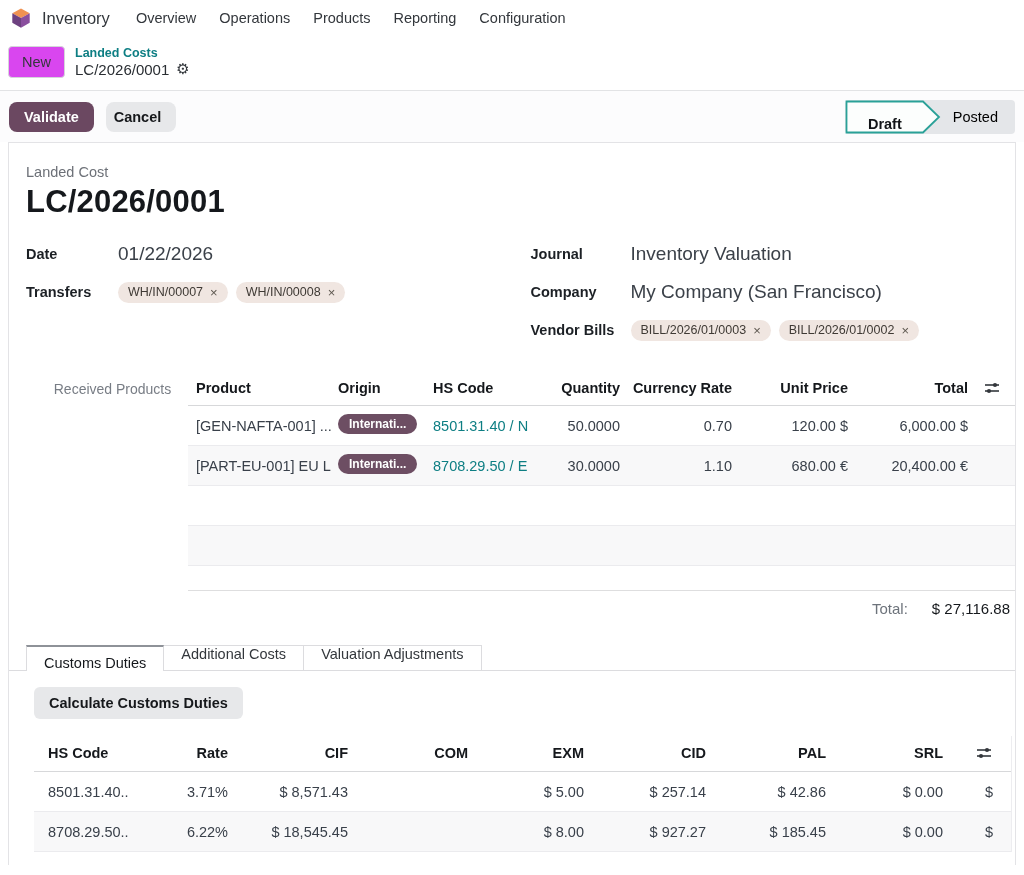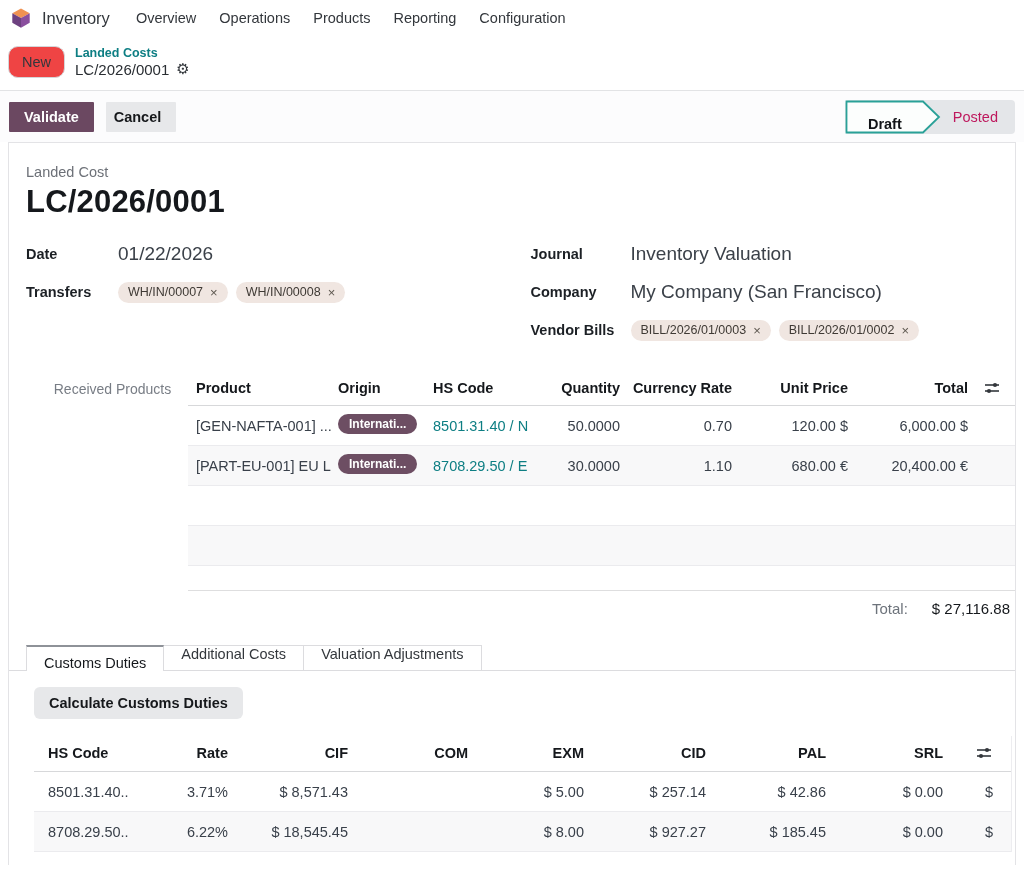--- a/index.html
+++ b/index.html
@@ -7,41 +7,41 @@
     font-family:"Liberation Sans", sans-serif; color:#374151; font-size:14px; }
 
   
   .navbar { display:flex; align-items:center; height:36px; padding-left:10px; }
   .logo { width:22px; height:22px; flex:0 0 auto; }
   .app-name { font-size:16.5px; color:#33373c; margin:0 26px 0 10px; cursor:pointer; }
   .nav-item { font-size:14.5px; color:#33373c; margin-right:23px; cursor:pointer; }
 
   
   .breadcrumb-row { display:flex; align-items:center; padding:10px 8px 12px 8px; gap:10px; }
-  .new-btn { border:1px solid #d4d6d9; border-radius:10px; background:#ef4444; padding:7px 13px;
+  .new-btn { border:1px solid #d4d6d9; border-radius:4px; background:#d946ef; padding:7px 13px;
     font-size:14.5px; color:#33373c; cursor:pointer; }
   .bc-stack { display:flex; flex-direction:column; line-height:1.15; }
   .bc-parent { color:#0d7e83; font-size:12.5px; font-weight:bold; cursor:pointer; }
   .bc-current-row { display:flex; align-items:center; gap:7px; }
   .bc-current { font-size:15px; color:#2a2e33; }
   .gear { font-family:"DejaVu Sans", sans-serif; font-size:15px; color:#33373c; cursor:pointer; }
 
   
   .action-bar { height:52px; background:#fcfcfd; border-top:1px solid #e2e3e5;
     display:flex; align-items:center; justify-content:space-between; padding:0 9px; }
-  .btn { border:none; border-radius:1px; padding:7px 15px; font-size:14.5px; cursor:pointer;
+  .btn { border:none; border-radius:8px; padding:7px 15px; font-size:14.5px; cursor:pointer;
     font-family:"Liberation Sans", sans-serif; }
   .btn-primary { background:#6b4861; color:#fff; font-weight:bold; }
   .btn-secondary { background:#e7e8ea; color:#16181b; font-weight:bold; margin-left:8px;padding-left:8px; }
   .statusbar { display:flex; align-items:center; background:#e4e6e9; border-radius:4px; height:34px; }
   .status-draft { position:relative; width:96px; height:34px; flex:0 0 auto; }
   .status-draft span { position:absolute; left:0; top:0; width:80px; height:48px;
     display:flex; align-items:center; justify-content:center;
     font-weight:bold; color:#111417; font-size:14.5px; }
-  .status-posted { color:#be185d; font-size:14.5px; padding:0 17px 0 12px; cursor:pointer;text-align:right; }
+  .status-posted { color:#000000; font-size:14.5px; padding:0 17px 0 12px; cursor:pointer;text-align:right; }
 
   
   .sheet { margin:0 8px; height:723px; background:#fff; border:1px solid #e3e3e6; border-bottom:none;
     padding-top:21px; overflow:hidden; }
   .title-block { margin-left:17px; }
   .title-label { color:#6c7077; font-size:14.5px; }
   .title-h1 { color:#15181c; font-size:31px; font-weight:bold; letter-spacing:.2px; margin-top:4px; }
 
   .field-grid { display:grid; grid-template-columns:1fr 1fr; column-gap:40px; margin:22px 20px 0 17px; }
   .frow { display:flex; align-items:center; min-height:24px; margin-bottom:14px; }

